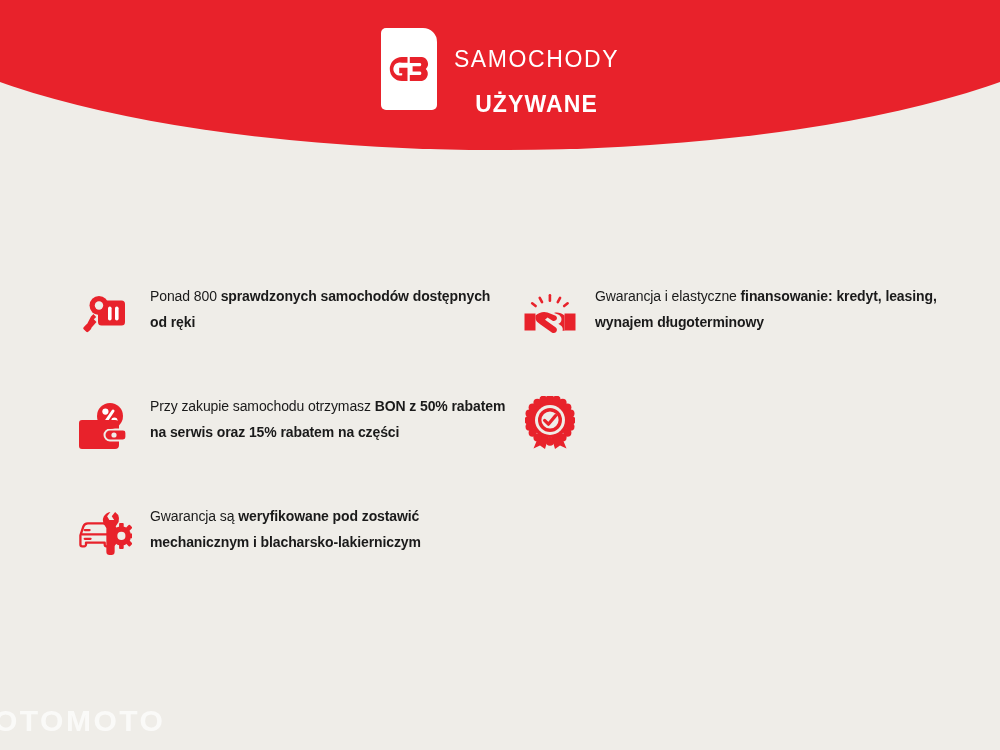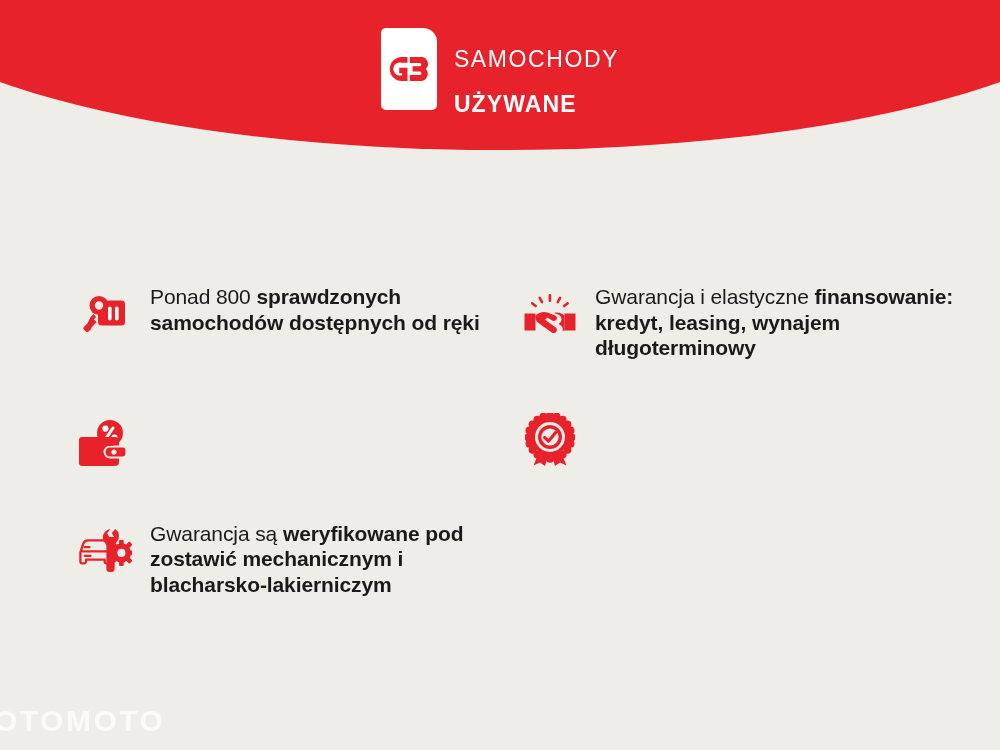--- a/index.html
+++ b/index.html
@@ -55,20 +55,21 @@
     align-items: center;
     justify-content: center;
     flex: none;
   }
   #brand-mark svg { display: block; }
   #brand-words {
     display: flex;
     flex-direction: column;
     justify-content: center;
     padding-top: 19px;
+    text-align: center;
   }
   #brand-line-1 {
     color: #ffffff;
     font-size: 23px;
     letter-spacing: 1.6px;
     line-height: 24px;
     font-weight: 400;
   }
   #brand-line-2 {
     color: #ffffff;
@@ -98,21 +99,21 @@
   .benefit-icon {
     width: 54px;
     height: 54px;
     flex: none;
     display: flex;
     align-items: center;
     justify-content: center;
   }
   .benefit-icon svg { display: block; }
   .benefit-text {
-    font-size: 21px;
+    font-size: 14px;
     line-height: 25.5px;
     color: #1a1a1a;
     letter-spacing: -0.1px;
     padding-top: 2px;
     max-width: 360px;
   }
   .benefit-text b { font-weight: 700; }
   .benefit-text .reg { font-weight: 400; }
 
   
@@ -229,20 +230,23 @@
             <rect x="29" y="6.4" width="3.0" height="15.6" rx="1.5" transform="rotate(34 30.5 14.2)"></rect>
           </g>
 
           <path d="M3 18 L36 18 A4 4 0 0 1 40 22 L40 26.5 L31 26.5 A6.5 6.5 0 0 0 31 39.5
                    L40 39.5 L40 43 A4 4 0 0 1 36 47 L3 47 A3 3 0 0 1 0 44 L0 21 A3 3 0 0 1 3 18 Z"></path>
           <path d="M31 28.5 L44 28.5 A2.4 2.4 0 0 1 46.4 30.9 L46.4 35.1 A2.4 2.4 0 0 1 44 37.5
                    L31 37.5 A4.5 4.5 0 0 1 31 28.5 Z"></path>
           <circle cx="35" cy="33" r="2.6" fill="#efede8"></circle>
         </g>
       </svg>
+    </div>
+    <div class="benefit-text">
+      <span class="reg">Przy zakupie samochodu otrzymasz </span><b>BON z 50% rabatem na serwis oraz 15% rabatem na części</b><span class="reg"></span>
     </div>
   </div>
 
   <div class="benefit r3">
     <div class="benefit-icon">
       <svg width="50" height="54" viewBox="0 0 50 54" aria-hidden="true">
         <g fill="#e8222b">
 
           <path d="M14.5 38 L8.5 52.5 L15 49.5 L20 53 L23.5 41 Z"></path>
           <path d="M35.5 38 L41.5 52.5 L35 49.5 L30 53 L26.5 41 Z"></path>

